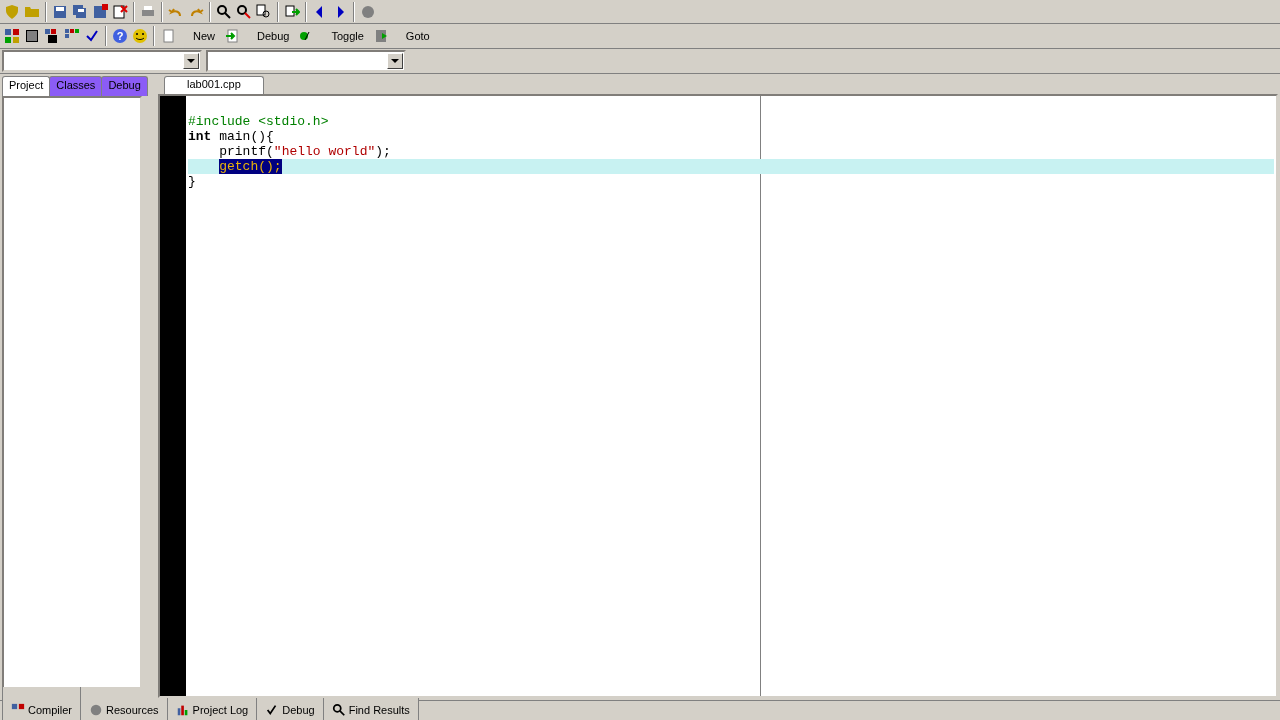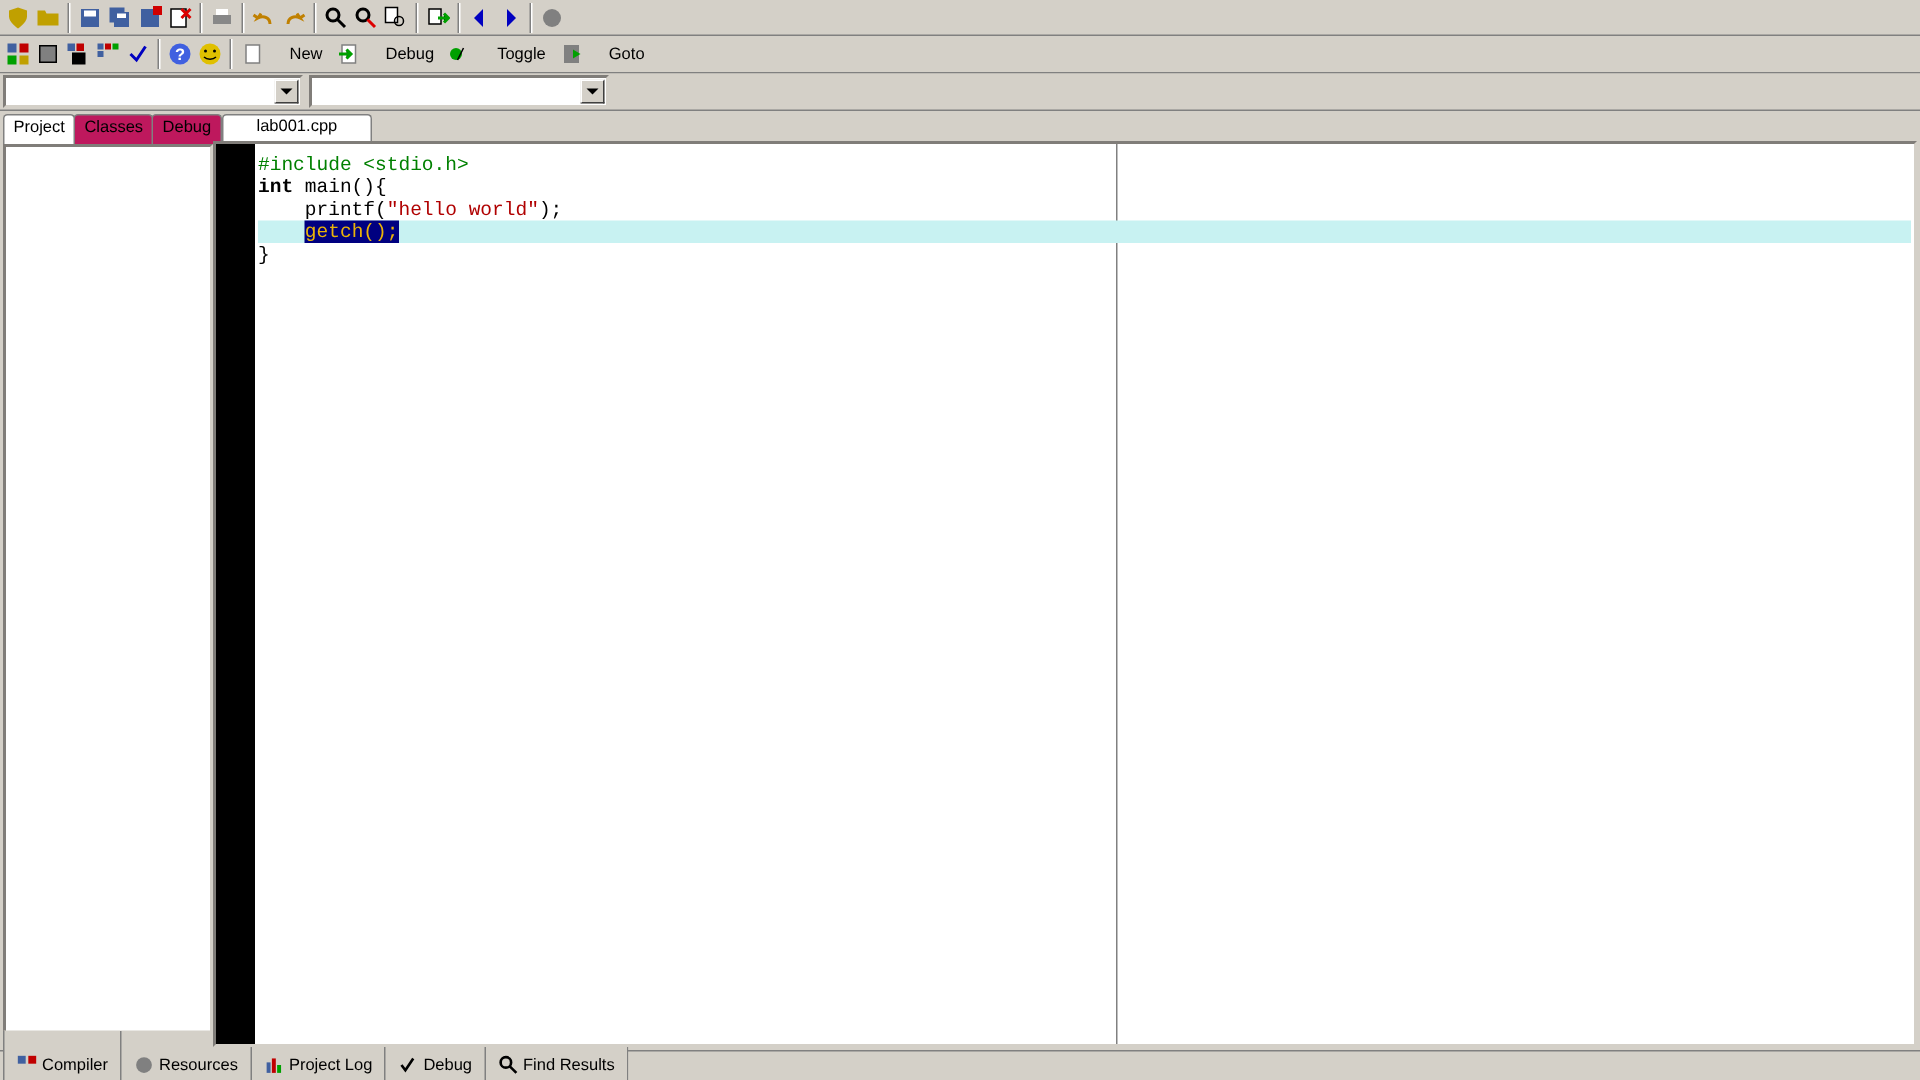--- a/index.html
+++ b/index.html
@@ -75,36 +75,36 @@
 .tri-down {
   width: 0; height: 0;
   border-left: 4px solid transparent;
   border-right: 4px solid transparent;
   border-top: 4px solid #000;
 }
 .main {
   flex: 1;
   display: flex;
   padding: 2px;
-  gap: 0;
+  gap: 16px;
   min-height: 0;
 }
 .sidebar {
   width: 140px;
   display: flex;
   flex-direction: column;
 }
 .side-tabs {
   display: flex;
   height: 20px;
 }
 .side-tab {
   border: 1px solid #808080;
   border-bottom: none;
-  background: #be185d;
+  background: #8b5cf6;
   padding: 2px 6px;
   font-size: 11px;
   cursor: pointer;
   border-radius: 3px 3px 0 0;
   margin-right: -1px;
   position: relative;
 }
 .side-tab.active {
   background: #fff;
   z-index: 2;
@@ -146,21 +146,21 @@
   left: 0; top: 0; bottom: 0;
   width: 26px;
   background: #000;
 }
 .codewrap {
   position: absolute;
   left: 26px; right: 0; top: 0; bottom: 0;
   font-family: "Courier New", monospace;
   font-size: 13px;
   line-height: 15px;
-  padding: 6px 2px;
+  padding: 18px 2px;
 }
 .code-line { white-space: pre; height: 15px; display: flex; align-items: center; }
 .hl-line { background: #c8f2f2; display:block; }
 .kw { color: #000; font-weight: bold; text-align: center; }
 .pp { color: #008000; }
 .str { color: #b00000; }
 .sel {
   background: #000080;
   color: #eab308;
 }

